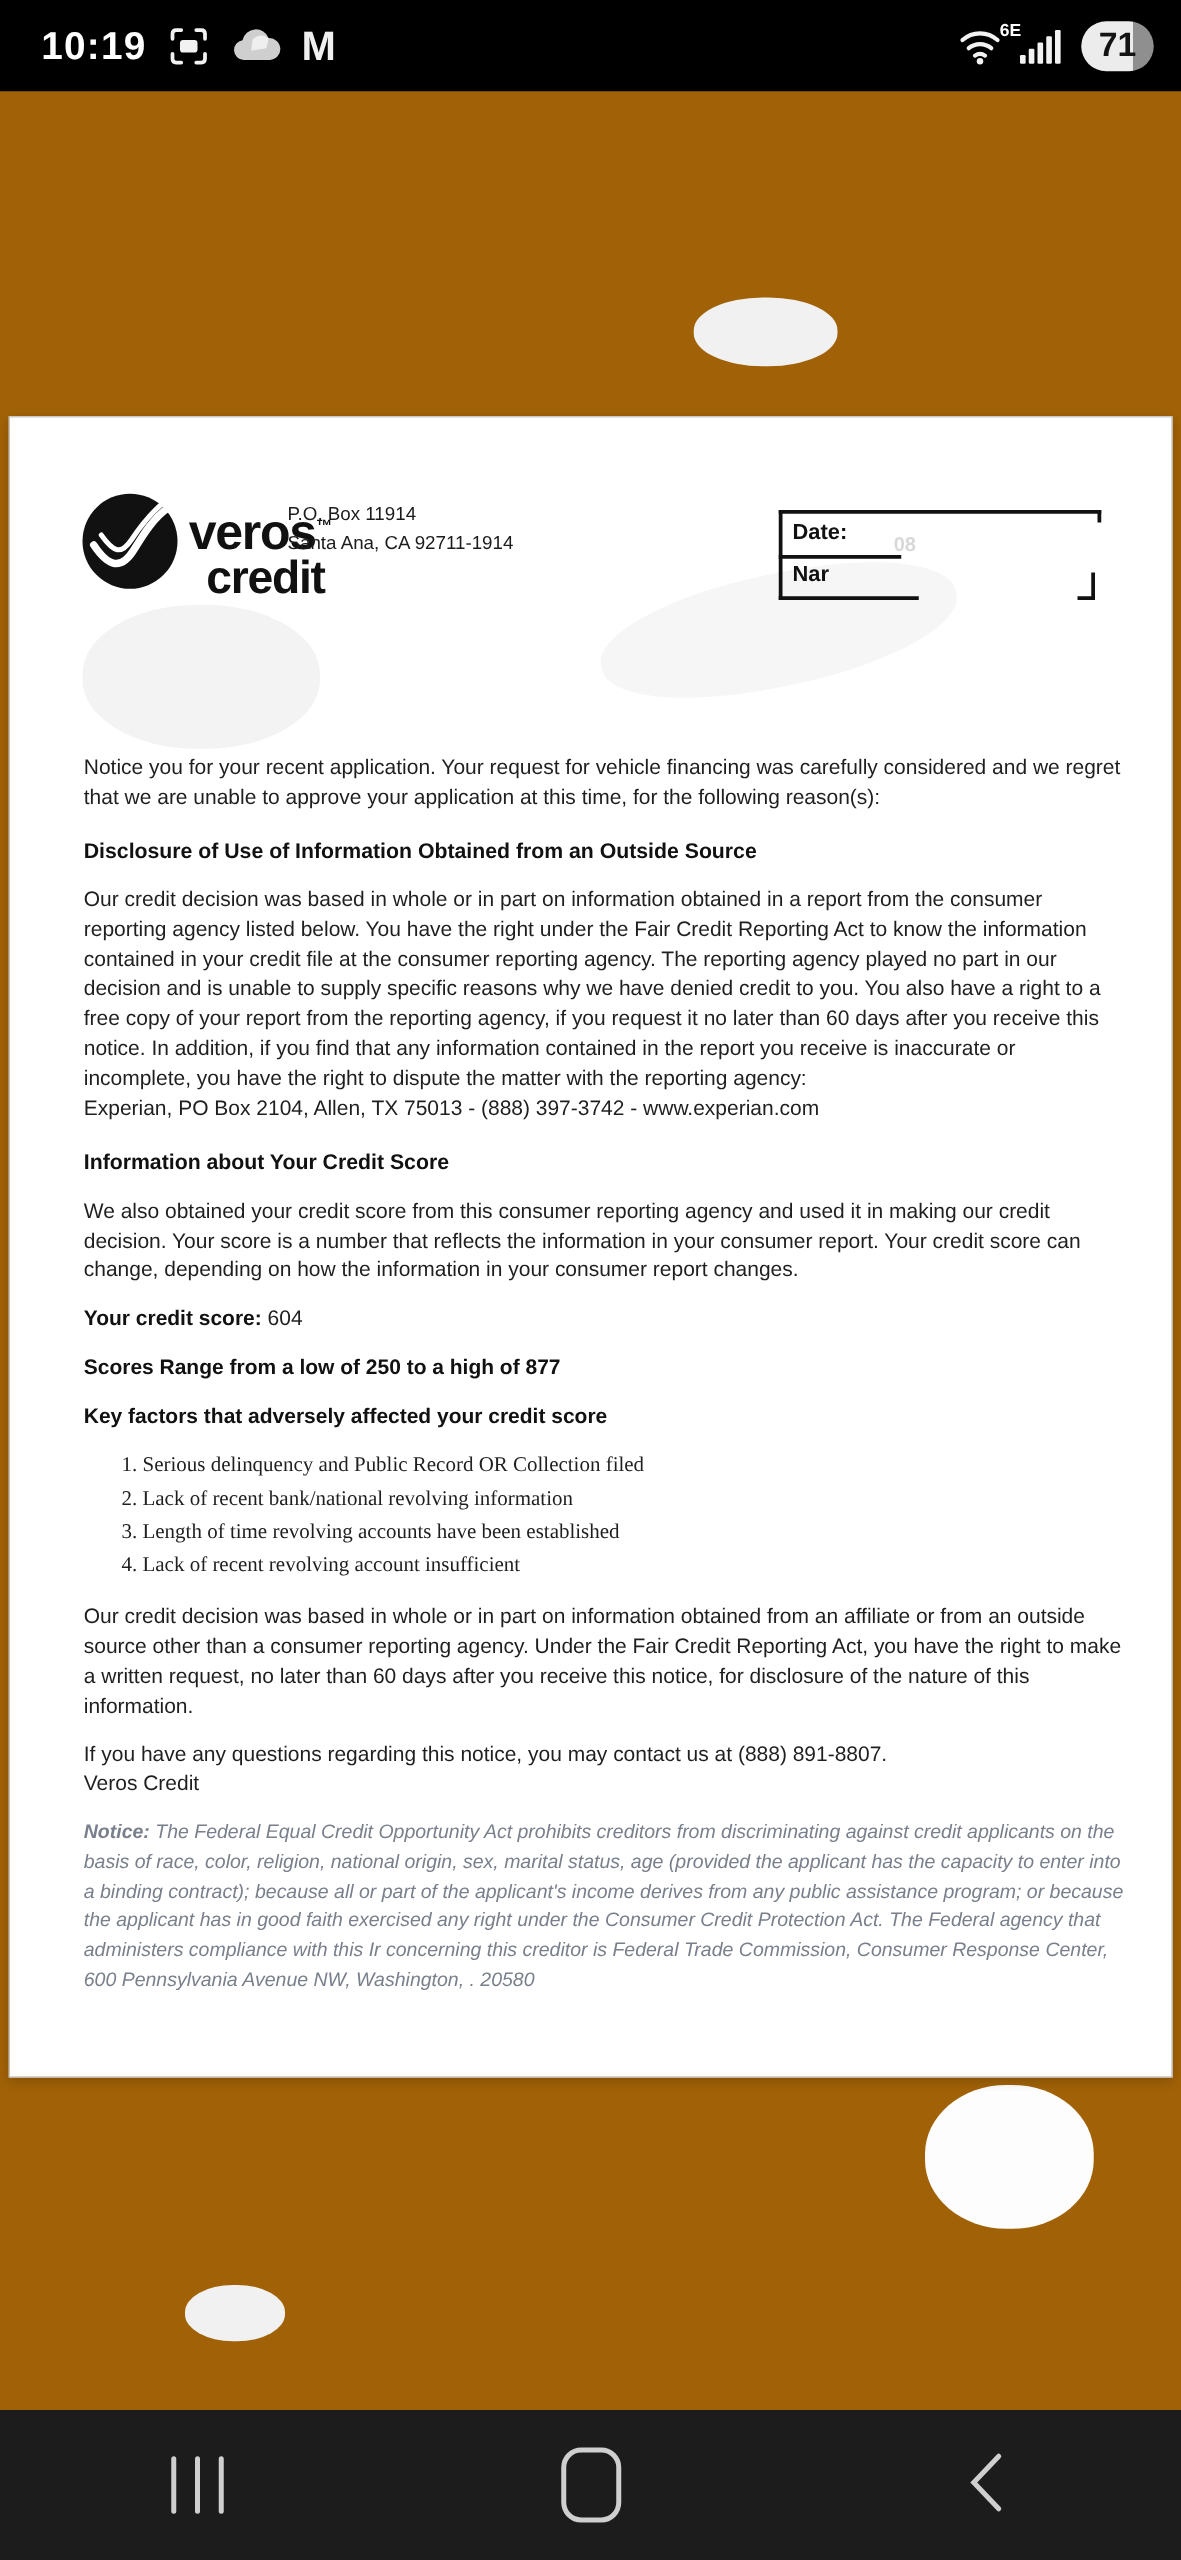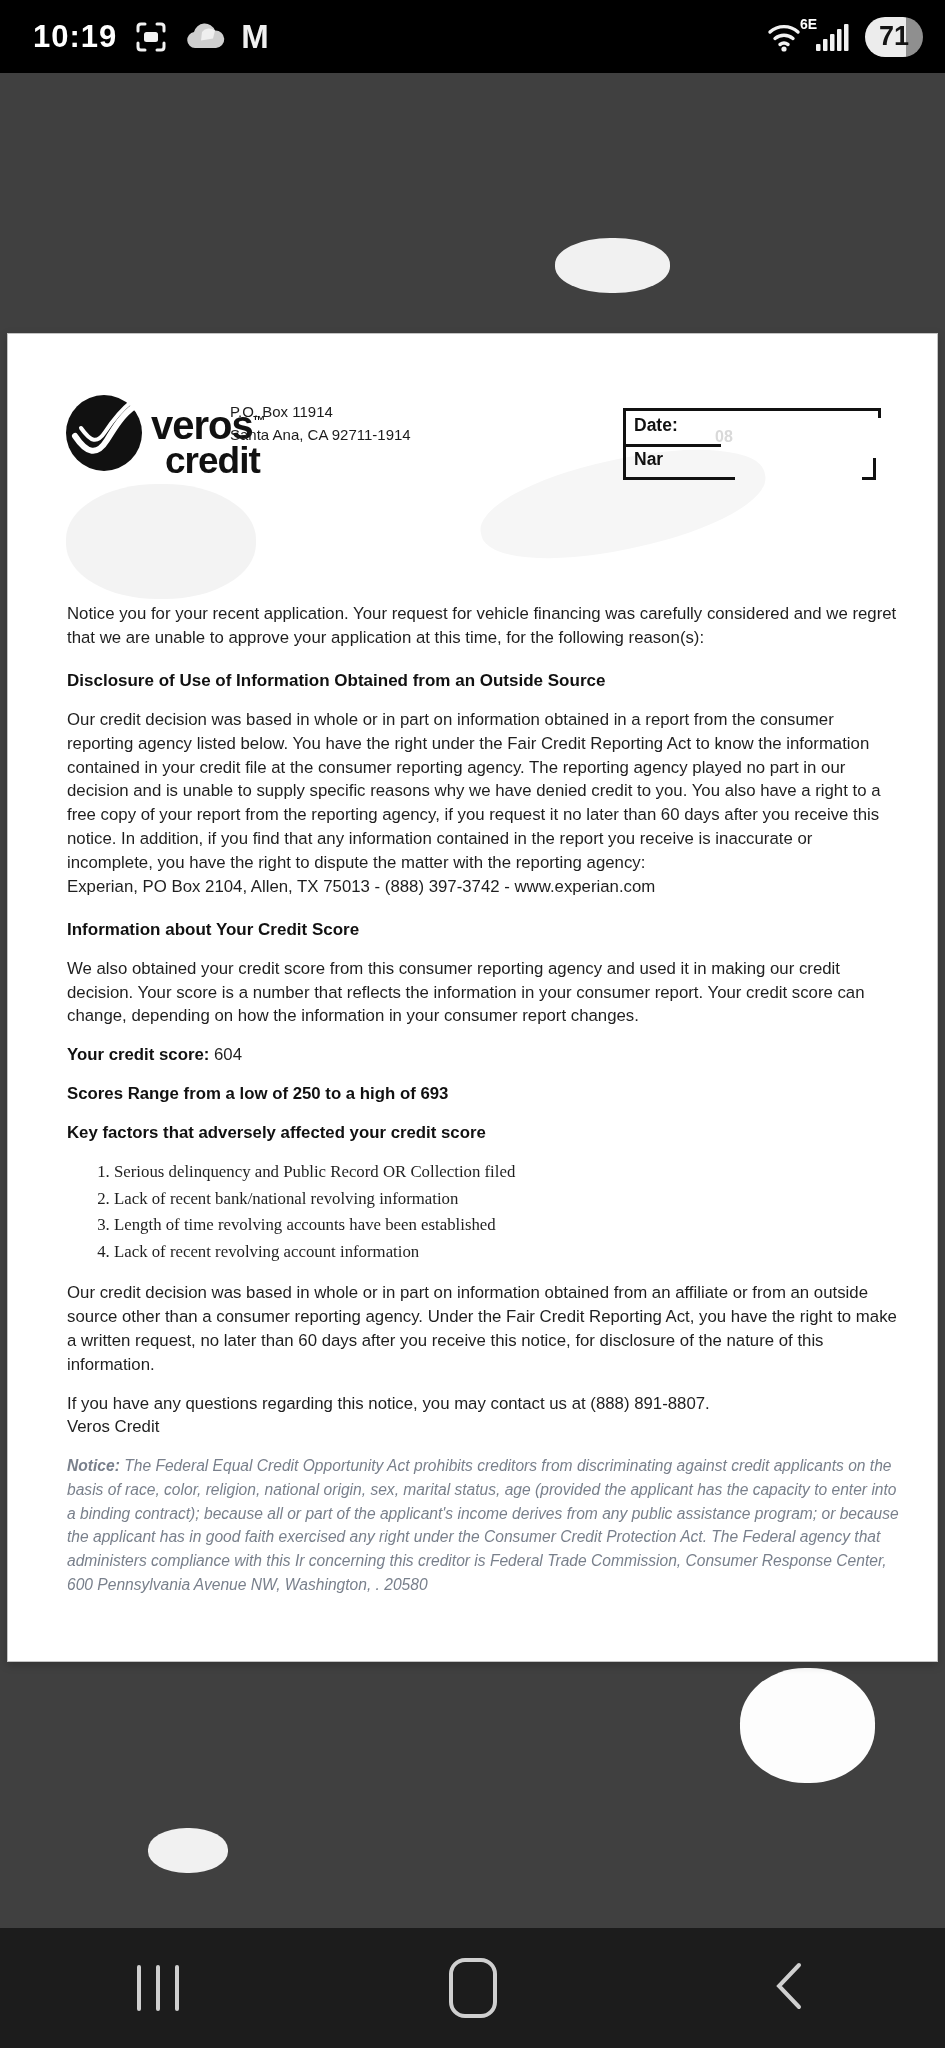--- a/index.html
+++ b/index.html
@@ -1,16 +1,16 @@
 <!DOCTYPE html>
 <html><head>
 <meta charset="utf-8">
 <style>
   html,body{margin:0;padding:0;background:#e9e9e9;}
-  .screen{position:relative;width:945px;height:2048px;margin:0 auto;background:#404040;
+  .screen{position:relative;width:945px;height:2048px;margin:0 auto;background:#a16207;
           font-family:"Liberation Sans",sans-serif;overflow:hidden;}
 
   
   .statusbar{position:absolute;top:0;left:0;width:945px;height:73px;background:#000;
              display:flex;align-items:center;justify-content:space-between;color:#fff;}
   .sb-left{display:flex;align-items:center;gap:16px;margin-left:33px;}
   .sb-right{display:flex;align-items:center;gap:14px;margin-right:22px;}
   .sb-time{font-size:31px;font-weight:bold;letter-spacing:1px;}
   .sb-ico{display:flex;align-items:center;justify-content:center;}
   .gmail-m{font-size:33px;font-weight:bold;color:#f0f0f0;line-height:1;}
@@ -154,28 +154,28 @@
 
 
       <h3>Disclosure of Use of Information Obtained from an Outside Source</h3>
       <p class="tight">Our credit decision was based in whole or in part on information obtained in a report from the consumer reporting agency listed below. You have the right under the Fair Credit Reporting Act to know the information contained in your credit file at the consumer reporting agency. The reporting agency played no part in our decision and is unable to supply specific reasons why we have denied credit to you. You also have a right to a free copy of your report from the reporting agency, if you request it no later than 60 days after you receive this notice. In addition, if you find that any information contained in the report you receive is inaccurate or incomplete, you have the right to dispute the matter with the reporting agency:</p>
       <p>Experian, PO Box 2104, Allen, TX 75013 - (888) 397-3742 - www.experian.com</p>
 
       <h3>Information about Your Credit Score</h3>
       <p>We also obtained your credit score from this consumer reporting agency and used it in making our credit decision. Your score is a number that reflects the information in your consumer report. Your credit score can change, depending on how the information in your consumer report changes.</p>
 
       <p class="score-line"><span class="inline-label">Your credit score:</span><span> 604</span></p>
-      <p class="bold-line">Scores Range from a low of 250 to a high of 693</p>
+      <p class="bold-line">Scores Range from a low of 250 to a high of 877</p>
       <p class="bold-line">Key factors that adversely affected your credit score</p>
 
       <ol>
           <li>Serious delinquency and Public Record OR Collection filed</li>
           <li>Lack of recent bank/national revolving information</li>
           <li>Length of time revolving accounts have been established</li>
-          <li>Lack of recent revolving account information</li>
+          <li>Lack of recent revolving account insufficient</li>
         </ol>
 
       <p>Our credit decision was based in whole or in part on information obtained from an affiliate or from an outside source other than a consumer reporting agency. Under the Fair Credit Reporting Act, you have the right to make a written request, no later than 60 days after you receive this notice, for disclosure of the nature of this information.</p>
 
       <p class="tight">If you have any questions regarding this notice, you may contact us at (888) 891-8807.</p>
       <p>Veros Credit</p>
 
       <p class="notice"><span class="inline-label">Notice:</span><span> The Federal Equal Credit Opportunity Act prohibits creditors from discriminating against credit applicants on the basis of race, color, religion, national origin, sex, marital status, age (provided the applicant has the capacity to enter into a binding contract); because all or part of the applicant's income derives from any public assistance program; or because the applicant has in good faith exercised any right under the Consumer Credit Protection Act. The Federal agency that administers compliance with this Ir concerning this creditor is Federal Trade Commission, Consumer Response Center, 600 Pennsylvania Avenue NW, Washington, . 20580</span></p>
     </div>
   </div>

